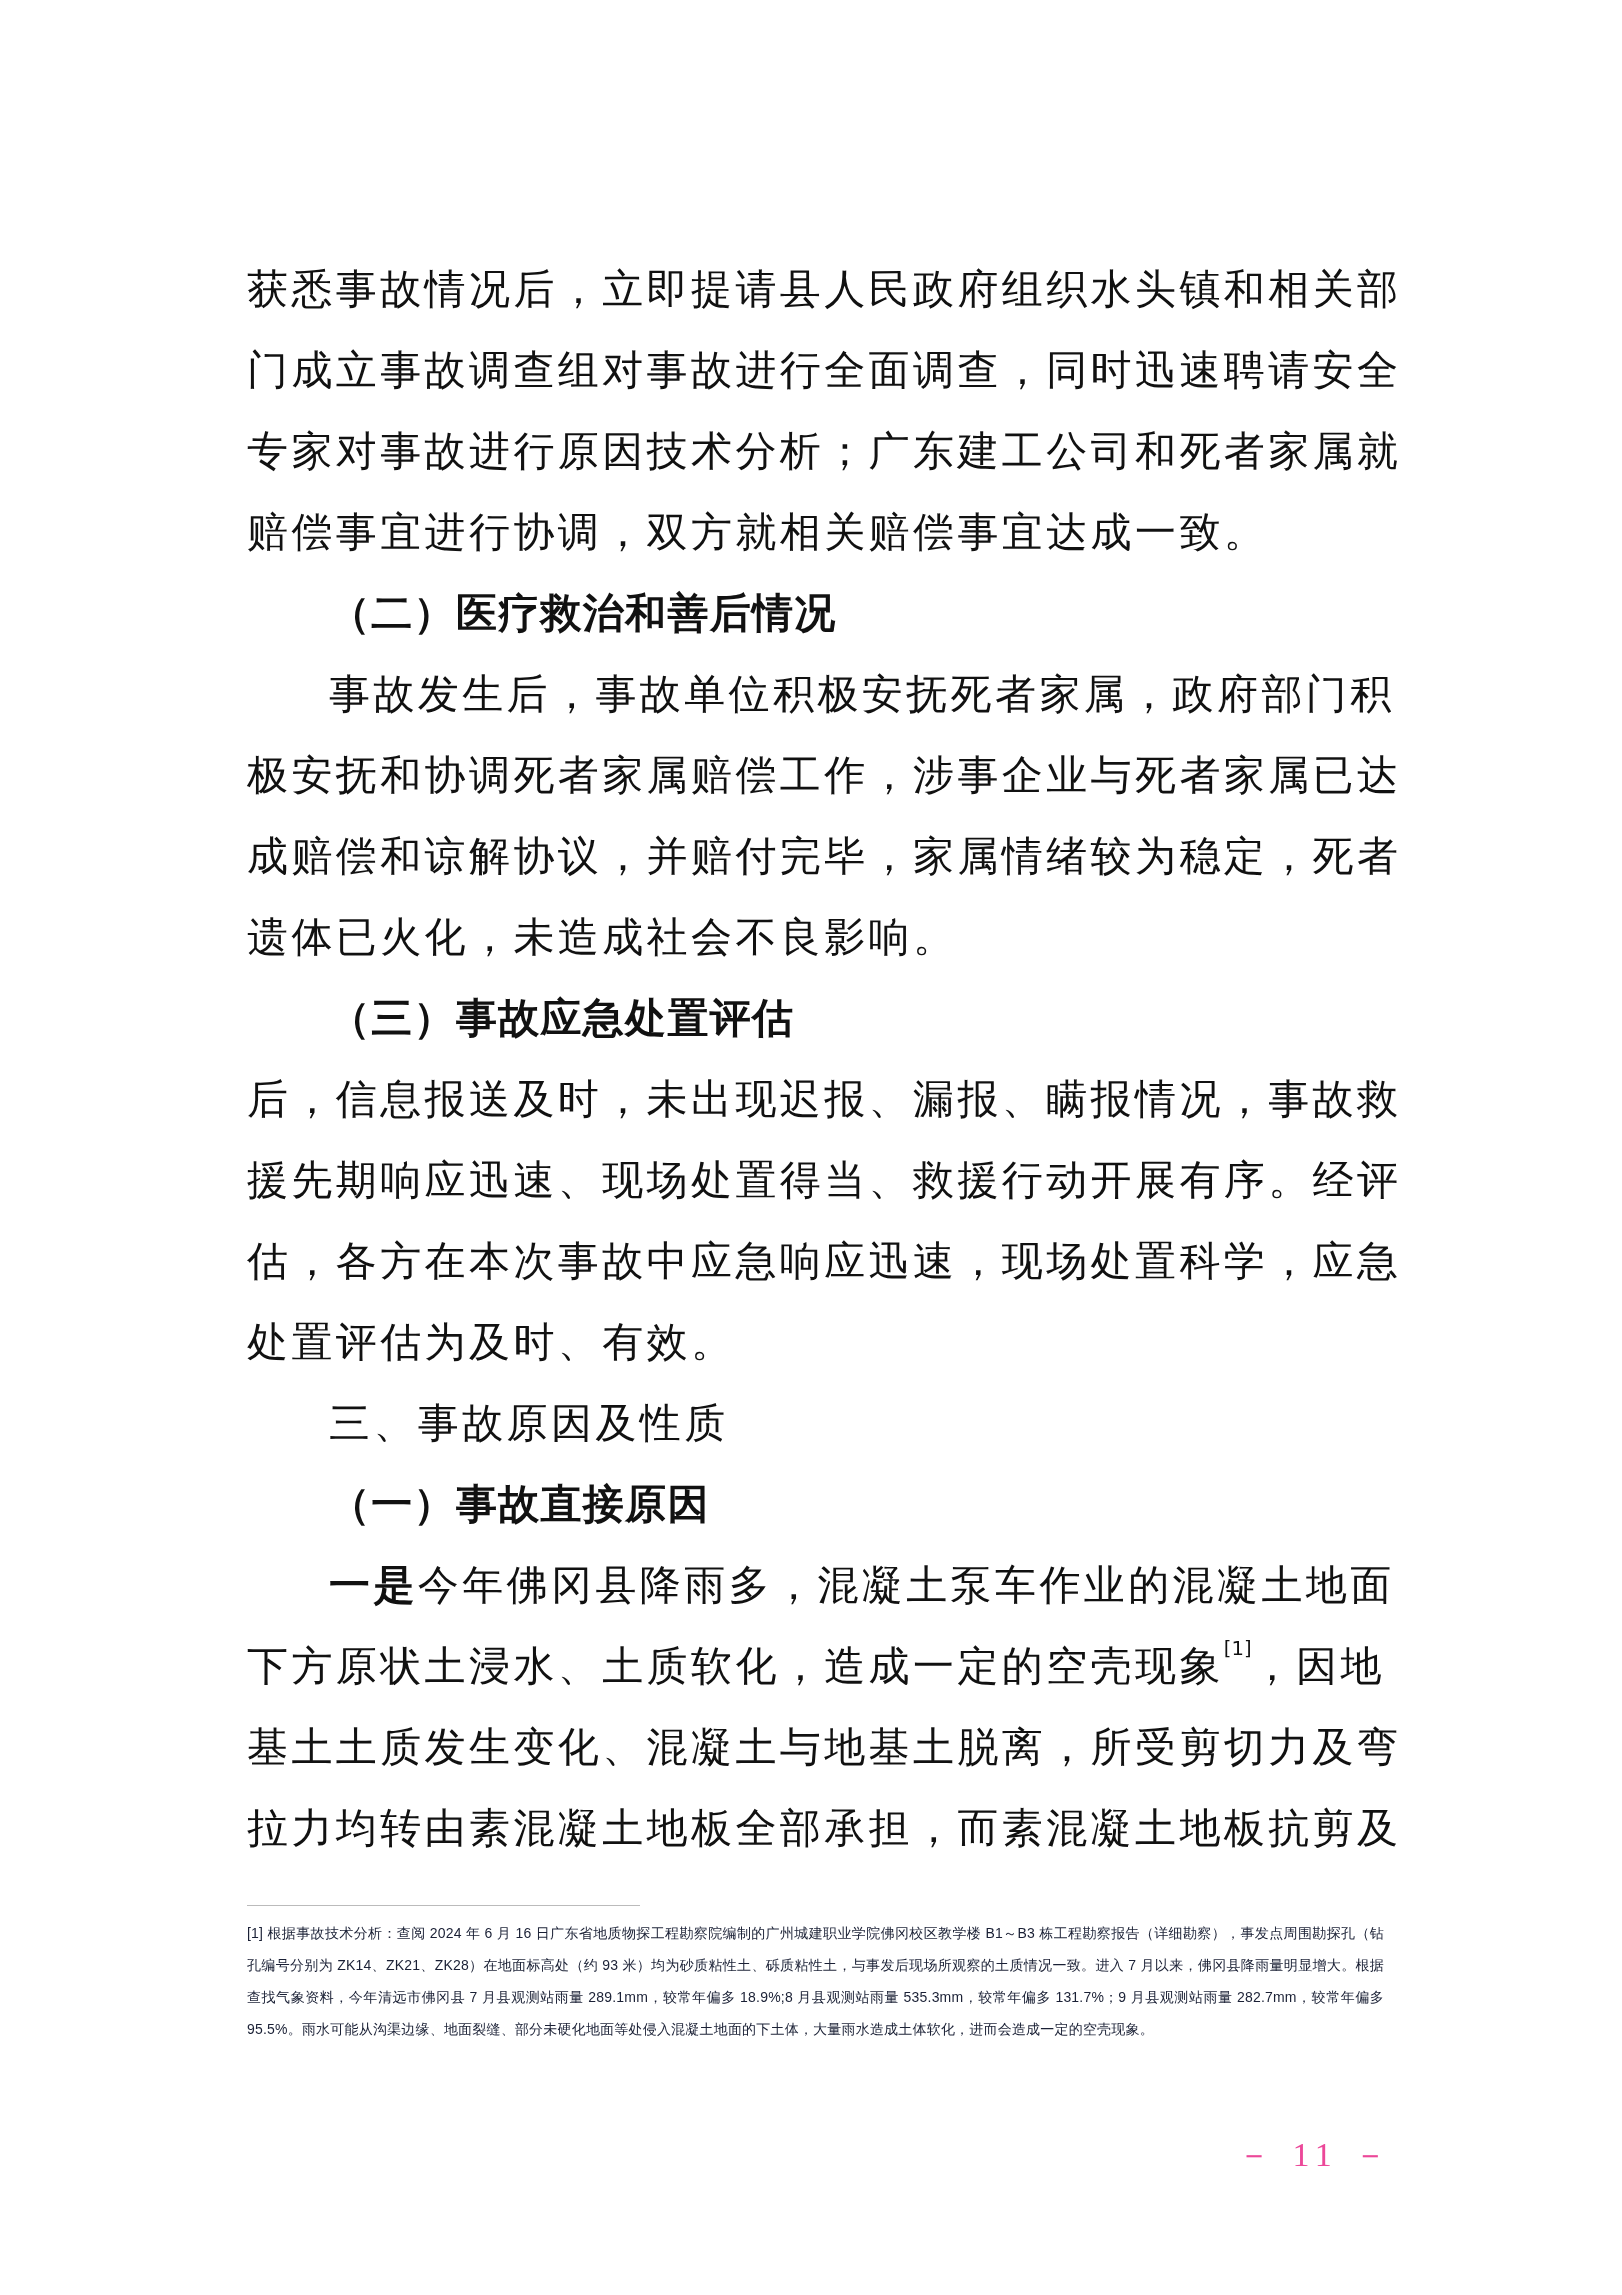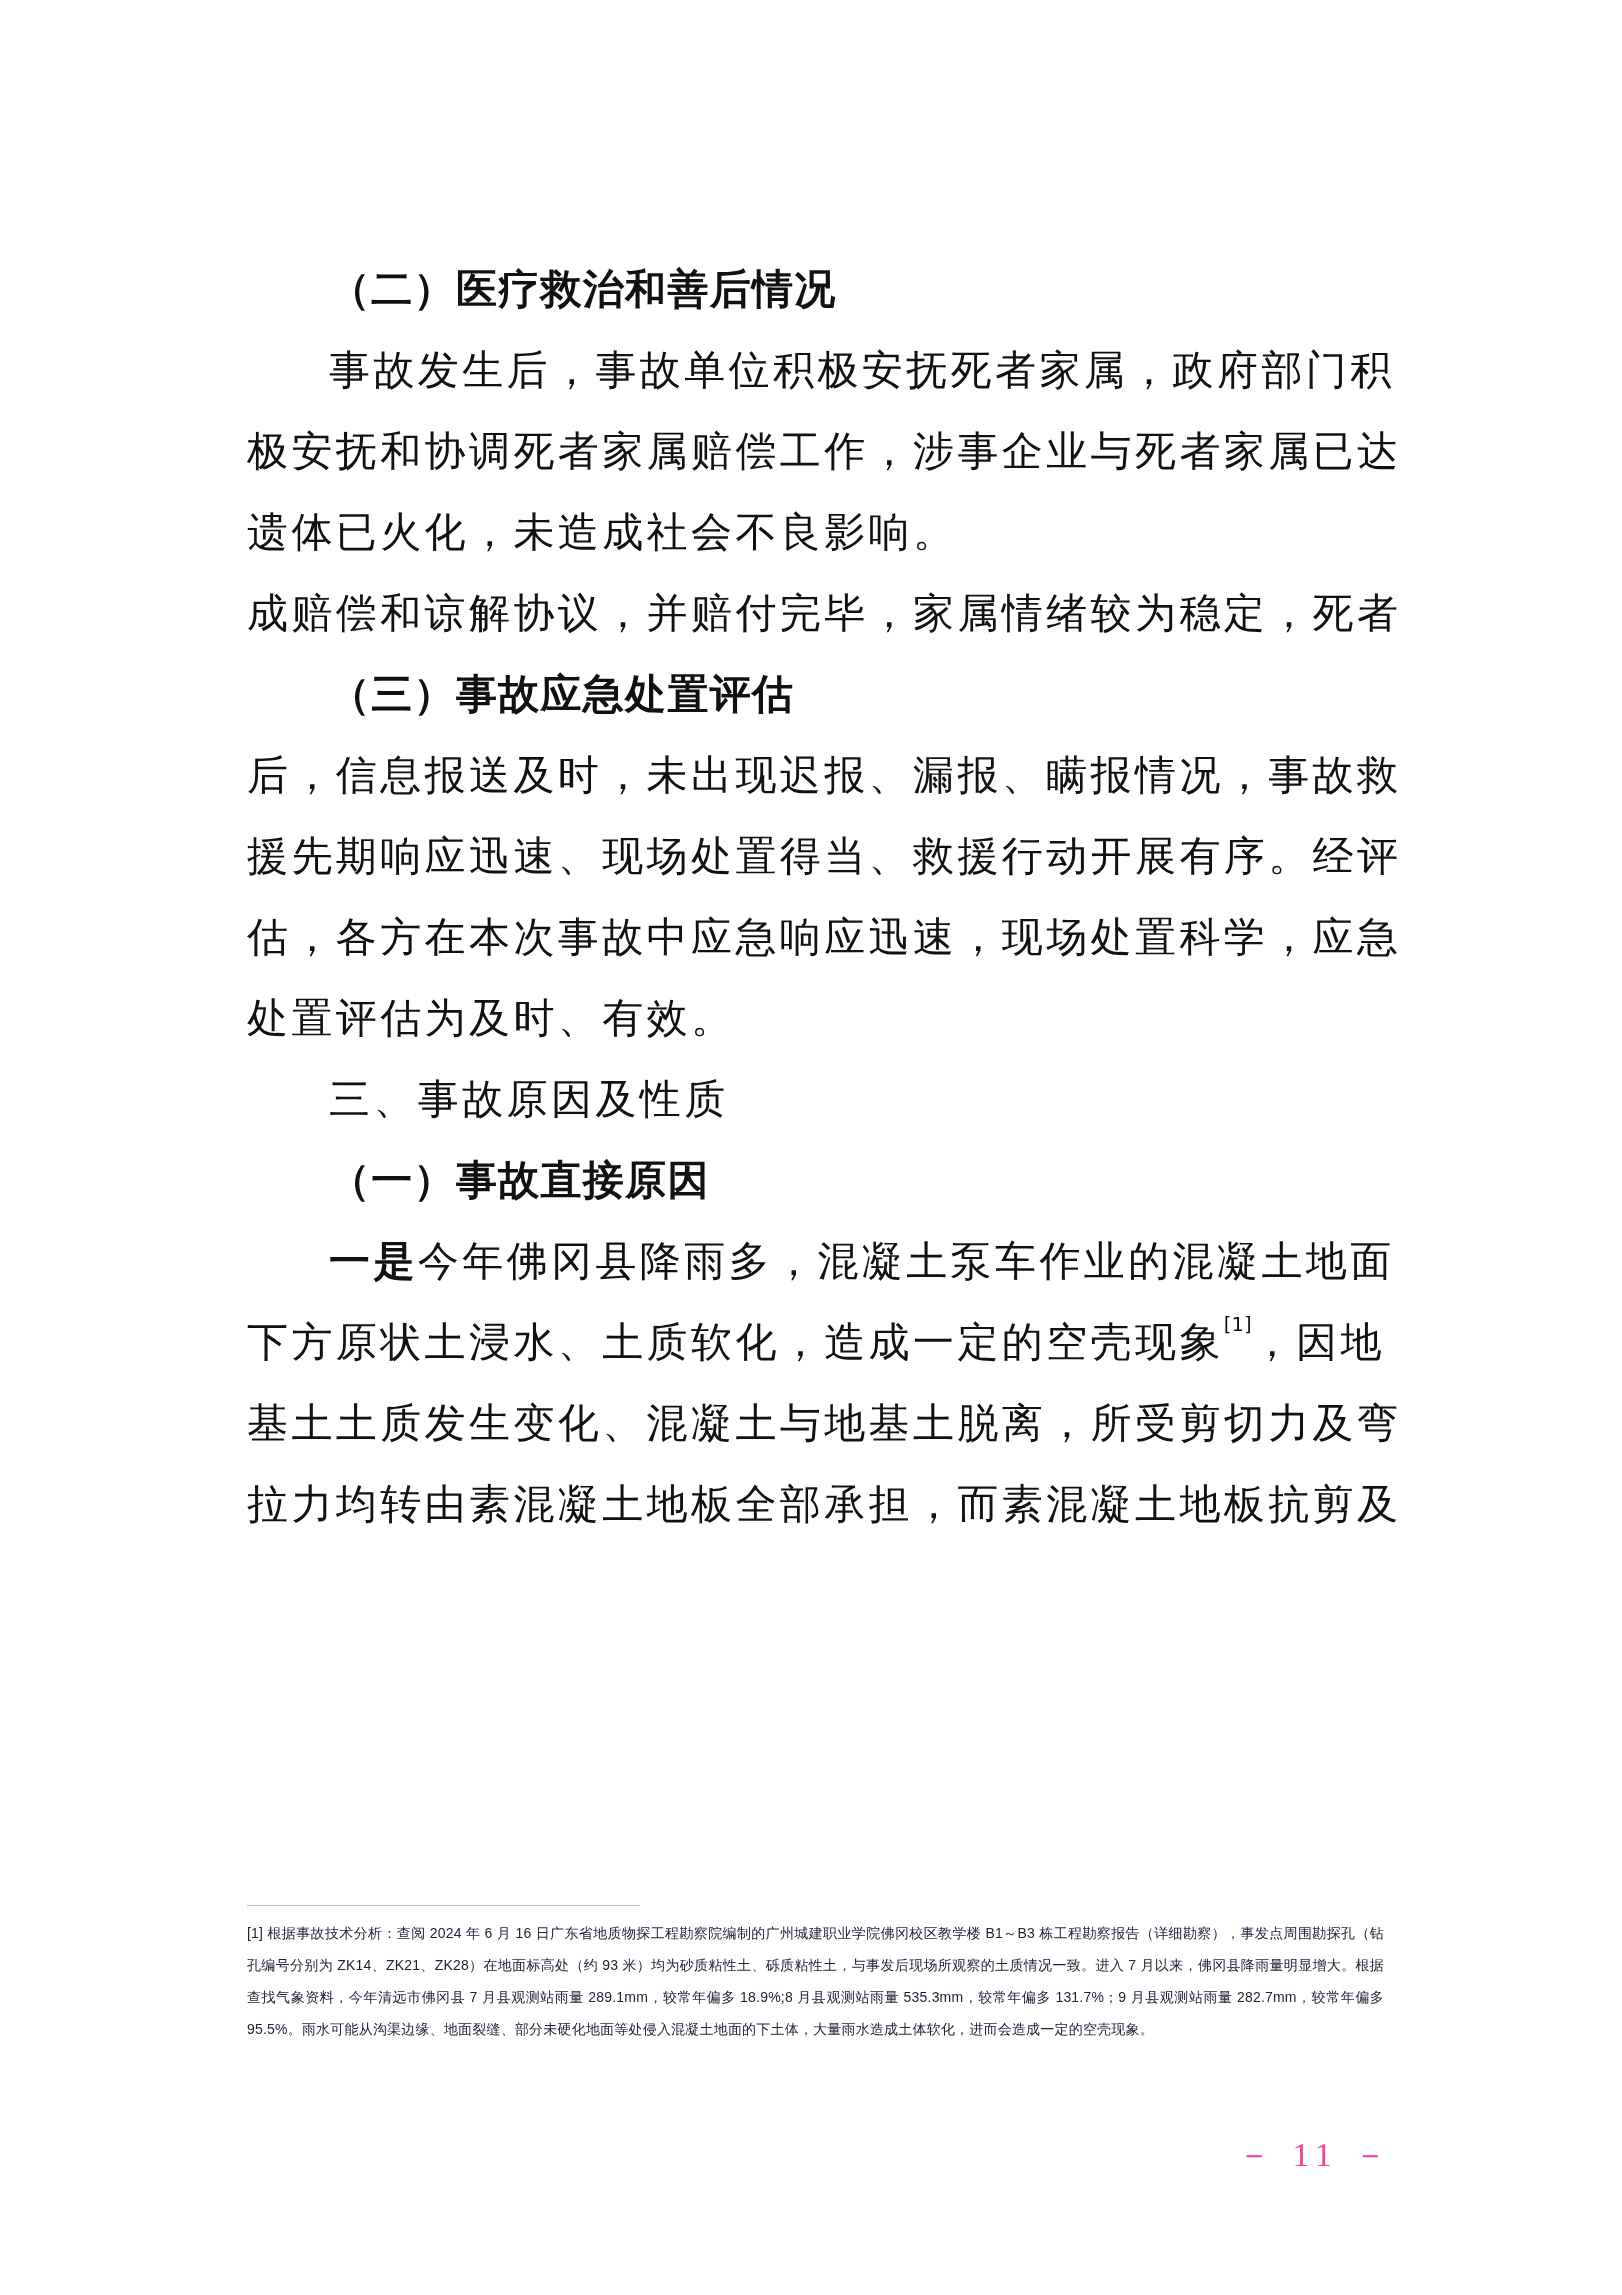--- a/index.html
+++ b/index.html
@@ -22,28 +22,34 @@
                 text-align: justify; }
     .page-number { position: absolute; left: 1237px; top: 2132px; font-size: 34px;
                    font-family: "Liberation Serif", serif; letter-spacing: 6.5px; color: #ec4899; }
   </style>
 </head>
 <body>
 
 <div class="page">
   <div class="body-text">
 
+    <div>
+      <div class="line">获悉事故情况后，立即提请县人民政府组织水头镇和相关部</div>
+      <div class="line">门成立事故调查组对事故进行全面调查，同时迅速聘请安全</div>
+      <div class="line">专家对事故进行原因技术分析；广东建工公司和死者家属就</div>
+      <div class="line last">赔偿事宜进行协调，双方就相关赔偿事宜达成一致。</div>
+    </div>
 
     <div class="line indent heading">（二）医疗救治和善后情况</div>
 
     <div>
       <div class="line indent">事故发生后，事故单位积极安抚死者家属，政府部门积</div>
       <div class="line">极安抚和协调死者家属赔偿工作，涉事企业与死者家属已达</div>
+      <div class="line">成赔偿和谅解协议，并赔付完毕，家属情绪较为稳定，死者</div>
       <div class="line last">遗体已火化，未造成社会不良影响。</div>
-      <div class="line">成赔偿和谅解协议，并赔付完毕，家属情绪较为稳定，死者</div>
     </div>
 
     <div class="line indent heading">（三）事故应急处置评估</div>
 
     <div>
       <div class="line">后，信息报送及时，未出现迟报、漏报、瞒报情况，事故救</div>
       <div class="line">援先期响应迅速、现场处置得当、救援行动开展有序。经评</div>
       <div class="line">估，各方在本次事故中应急响应迅速，现场处置科学，应急</div>
       <div class="line last">处置评估为及时、有效。</div>
     </div>

